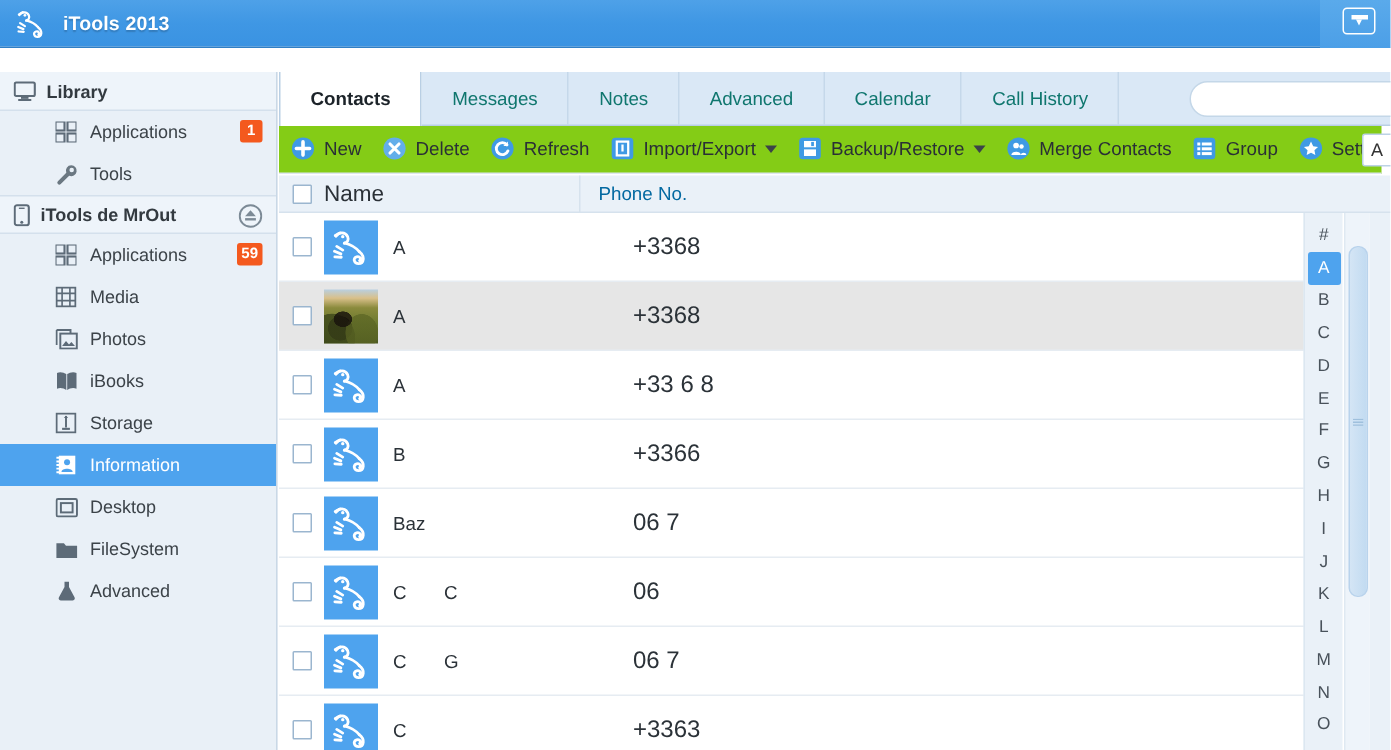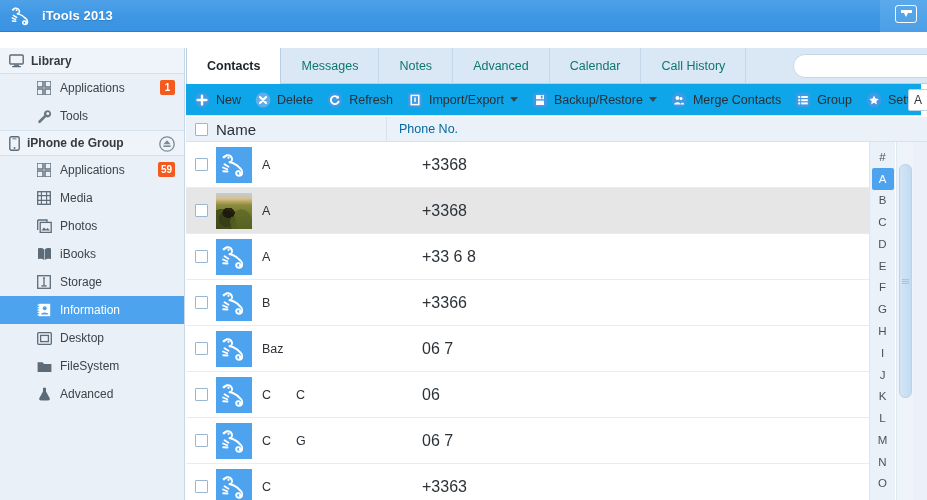--- a/index.html
+++ b/index.html
@@ -90,22 +90,22 @@
   }
   .search-wrap { position: absolute; left: 607px; top: 6px; width: 160px; height: 24px; }
   .search-box {
     width: 160px; height: 24px; background: #fff; border: 1px solid #c4d7e8;
     border-radius: 12px; outline: none; padding: 0 12px; font-size: 12px;
     color: #333; font-family: "Liberation Sans", sans-serif;
   }
 
   .toolbar {
     position: absolute; left: 0; top: 36px; width: 735px; height: 32px;
-    background: #0ea5e9; border-bottom: 1px solid #dde6ee;
-    display: flex; align-items: center; padding-left: 8px;
+    background: #84cc16; border-bottom: 1px solid #dde6ee;
+    display: flex; align-items: flex-end; padding-left: 8px;
   }
   .tb-item { display: flex; align-items: center; height: 32px; margin-right: 14px; white-space: nowrap; }
   .tb-item .ticon { margin-right: 6px; display:block; flex: 0 0 auto; }
   .tb-item .tlabel { font-size: 12.5px; color: #2a3036; }
   .caret { margin-left: 6px; width: 0; height: 0;
     border-left: 4px solid transparent; border-right: 4px solid transparent;
     border-top: 5px solid #3c4349; }
   .tb-search {
     position: absolute; left: 722px; top: 5px; width: 80px; height: 22px;
     border: 1px solid #bcd2e5; border-radius: 2px; background: #fff;
@@ -241,21 +241,21 @@
       </span>
       <span>Tools</span>
     </div>
 
     <div class="sb-group-head" style="border-top:1px solid #d4e0ec;">
       <svg class="ghost" width="11" height="15" viewBox="0 0 11 15">
         <rect x="0.8" y="0.8" width="9.4" height="13.4" rx="1.6" fill="none" stroke="#5d6b78" stroke-width="1.4"></rect>
         <rect x="3.6" y="2.4" width="3.8" height="0.9" fill="#5d6b78"></rect>
         <circle cx="5.5" cy="12.1" r="1" fill="#5d6b78"></circle>
       </svg>
-      <span>iPhone de Group</span>
+      <span>iTools de MrOut</span>
       <svg class="sb-eject" width="16" height="16" viewBox="0 0 16 16">
         <circle cx="8" cy="8" r="7.2" fill="none" stroke="#7c8a96" stroke-width="1.3"></circle>
         <path d="M8 4.2 L11.6 8.2 L4.4 8.2 Z" fill="#7c8a96"></path>
         <rect x="4.4" y="9.4" width="7.2" height="1.6" fill="#7c8a96"></rect>
       </svg>
     </div>
 
     <div class="sb-item">
       <span class="ico">
         <svg width="14" height="14" viewBox="0 0 14 14">

